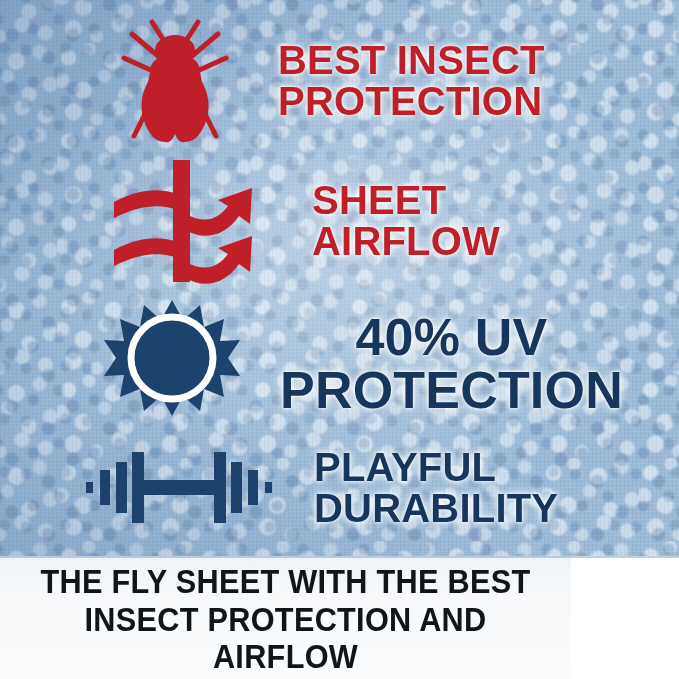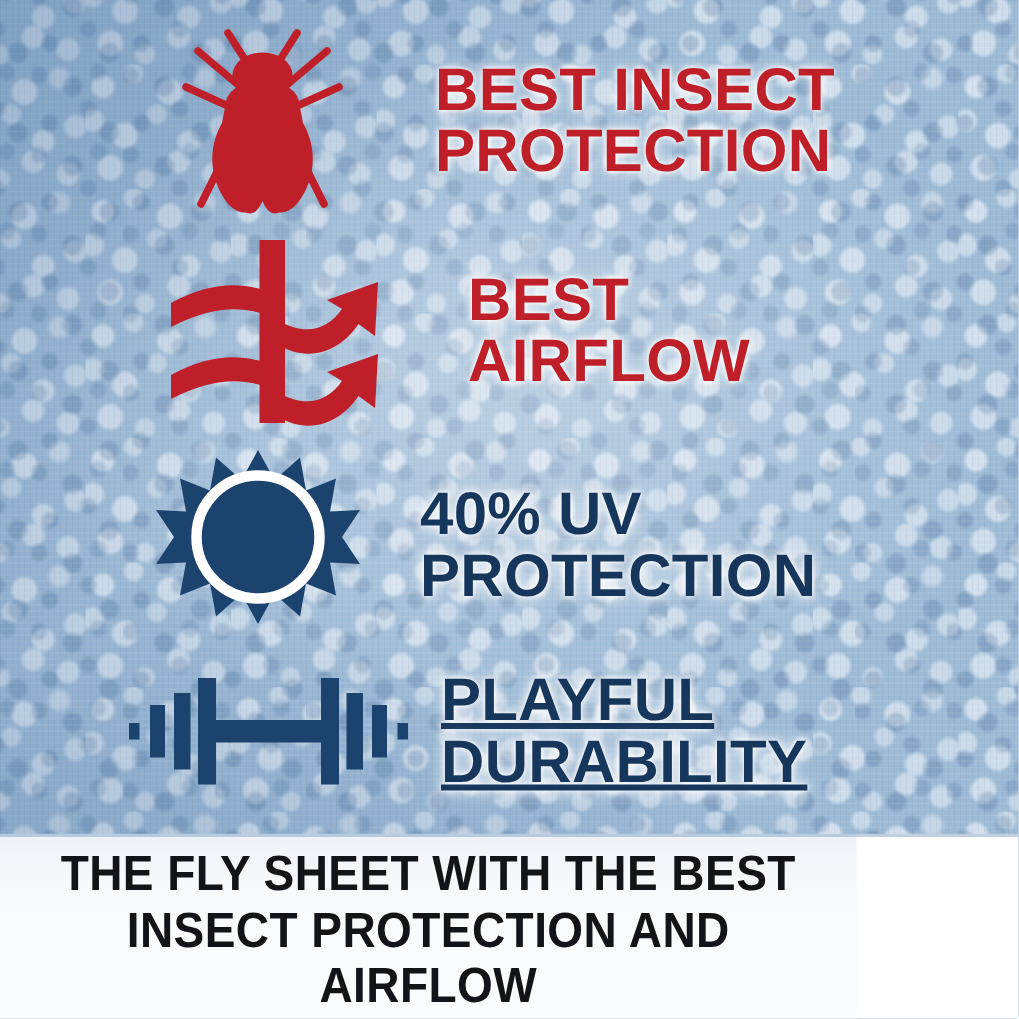--- a/index.html
+++ b/index.html
@@ -72,29 +72,29 @@
     color:#bf1f28;
     text-shadow:0 0 3px rgba(255,255,255,.95),0 0 6px rgba(255,255,255,.85),
                 0 0 10px rgba(255,255,255,.65);
   }
   .label.navy{
     color:#17365c;
     text-shadow:0 0 3px rgba(255,255,255,.95),0 0 7px rgba(255,255,255,.9),
                 0 0 12px rgba(255,255,255,.7);
   }
 
-  #row-insect{left:108px;top:14px;gap:12px;}
+  #row-insect{left:108px;top:14px;}
   #row-airflow{left:100px;top:158px;}
   #row-uv{left:104px;top:298px;}
   #row-durability{left:84px;top:440px;}
 
   #row-insect  .label{font-size:40px;margin-left:38px;margin-top:-2px;}
   #row-airflow .label{font-size:40px;margin-left:42px;}
-  #row-uv      .label{font-size:40px;margin-left:40px;}
-  #row-durability .label{font-size:40px;margin-left:20px;text-decoration:underline;}
+  #row-uv      .label{font-size:52px;margin-left:40px;text-align:center;}
+  #row-durability .label{font-size:40px;margin-left:40px;}
 
   
   #caption{
     position:absolute;left:0;top:556px;width:571px;height:123px;
     background:linear-gradient(180deg,#eef2f7 0%,#f7f9fb 30%,#fbfcfd 100%);
     display:flex;align-items:center;justify-content:center;
   }
   #caption:before{
     content:"";position:absolute;left:0;top:0;width:679px;height:2px;
     background:rgba(140,170,200,.55);
@@ -165,21 +165,21 @@
 
         <path d="M86 56 C104 66 118 62 128 48 L118 42 L152 30 L150 66 L139 58
                  C124 80 102 82 86 72 Z" fill="#bf1f28"></path>
 
         <path d="M14 92 C40 78 60 78 78 84 L78 100 C60 94 42 94 14 108 Z" fill="#bf1f28"></path>
 
         <path d="M86 104 C104 114 118 110 128 96 L118 90 L152 78 L150 114 L139 106
                  C124 128 102 130 86 120 Z" fill="#bf1f28"></path>
       </svg>
     </div>
-    <div class="label red">BEST
+    <div class="label red">SHEET
 AIRFLOW</div>
   </div>
 
   <div class="row" id="row-uv">
     <div class="icon-cell">
       <svg width="136" height="132" viewBox="0 0 136 132">
         <polygon fill="#1c426e" points="
           68,2 79,22 96,7 100,29 120,21 116,43 136,42 124,60 136,78 116,77
           120,99 100,91 96,113 79,98 68,118 57,98 40,113 36,91 16,99 20,77
           0,78 12,60 0,42 20,43 16,21 36,29 40,7 57,22"></polygon>

